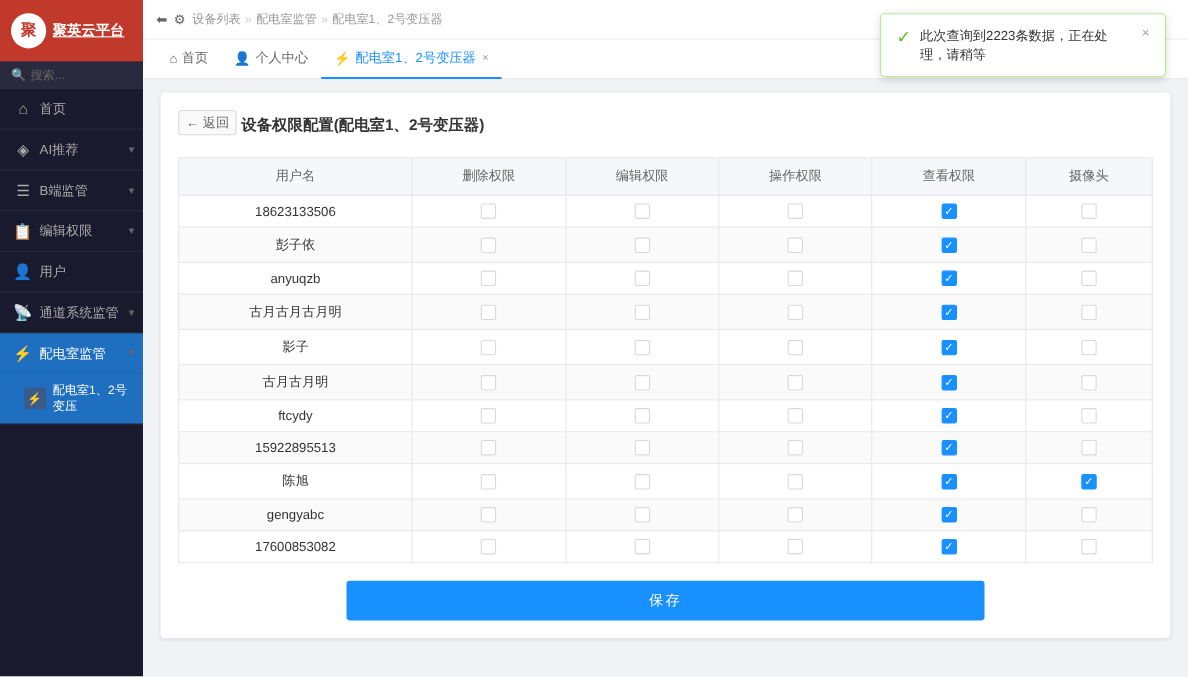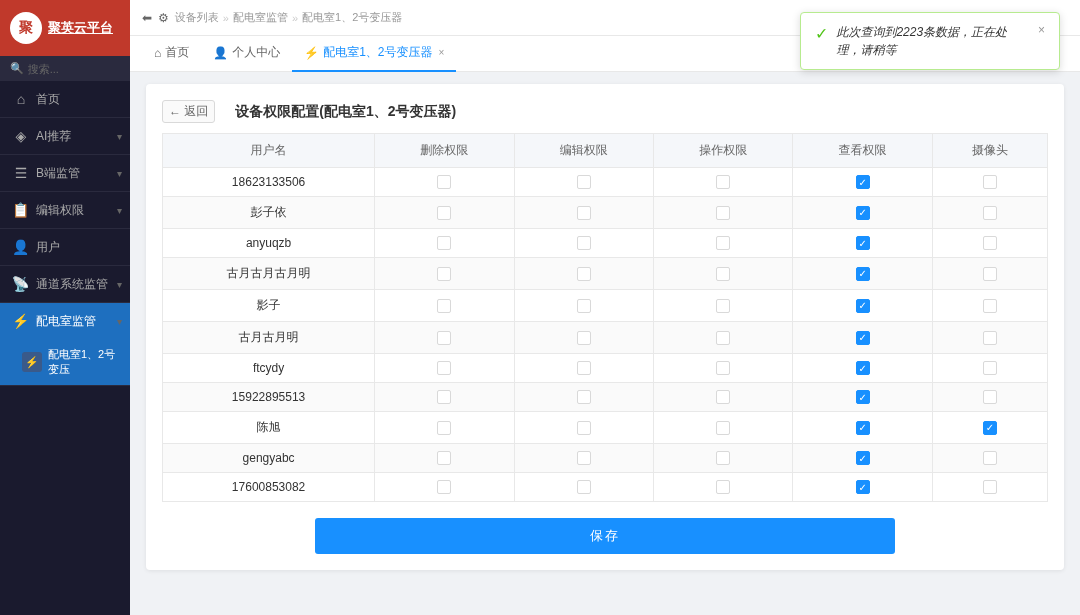--- a/index.html
+++ b/index.html
@@ -184,23 +184,23 @@
 
     
     .card {
       background: white;
       border-radius: 4px;
       box-shadow: 0 1px 4px rgba(0,0,0,0.08);
       padding: 16px;
     }
     .card-header {
       display: flex;
-      align-items: center;
-      gap: 20px;
-      margin-bottom: 10px;
+      align-items: flex-end;
+      gap: 4px;
+      margin-bottom: 20px;
     }
     .back-btn {
       display: flex;
       align-items: center;
       gap: 4px;
       color: #666;
       cursor: pointer;
       font-size: 12px;
       padding: 2px 6px;
       border: 1px solid #d9d9d9;
@@ -291,21 +291,21 @@
       border-radius: 4px;
       padding: 10px 14px;
       display: flex;
       align-items: flex-start;
       gap: 8px;
       box-shadow: 0 2px 8px rgba(0,0,0,0.15);
       max-width: 260px;
       z-index: 9999;
     }
     .toast-icon { color: #52c41a; font-size: 16px; flex-shrink: 0; margin-top: 1px; }
-    .toast-content { font-size: 12px; color: #333; line-height: 1.5; font-style: italic; }
+    .toast-content { font-size: 12px; color: #333; line-height: 1.5; }
     .toast-close { color: #999; cursor: pointer; font-size: 12px; margin-left: 8px; flex-shrink: 0; }
 
     
     .content::-webkit-scrollbar { width: 4px; }
     .content::-webkit-scrollbar-thumb { background: #ccc; border-radius: 2px; }
   </style>
 </head>
 <body>
 
 <div class="sidebar">

